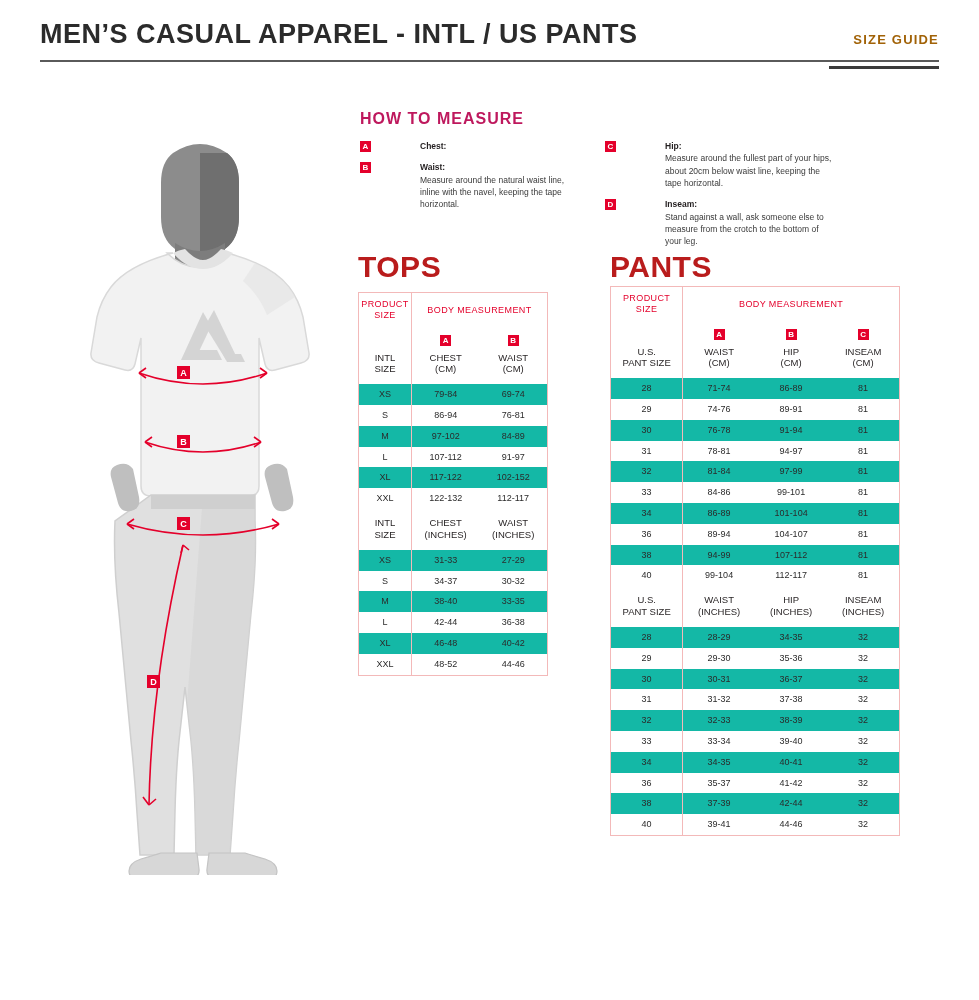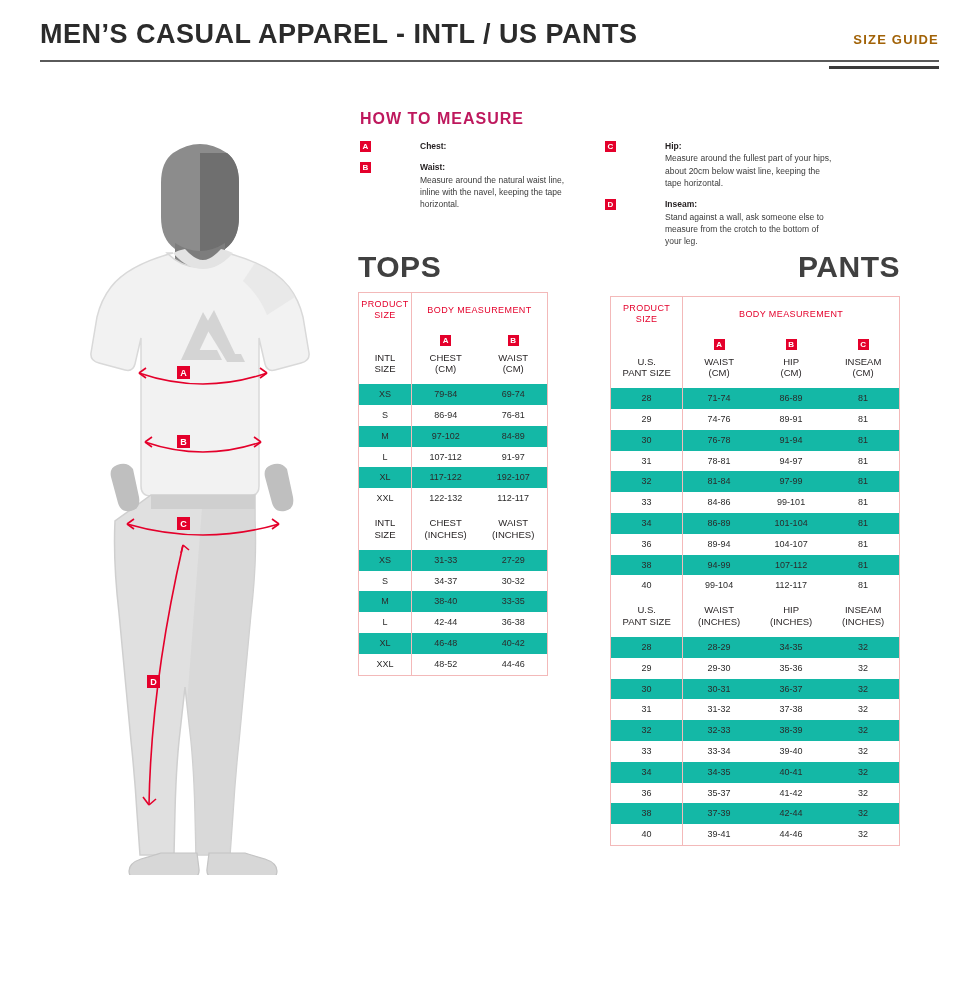--- a/index.html
+++ b/index.html
@@ -50,21 +50,21 @@
   .badge {
     flex: 0 0 auto; width: 11px; height: 11px; background: #e4002b; color: #fff;
     font-size: 8px; font-weight: bold; line-height: 11px; text-align: center;
     margin-right: 6px; margin-top: 1px;
   }
   .howto-text { font-size: 8.5px; line-height: 1.45; color: #3a3a3a; margin-left: 43px; }
   .howto-text b { font-size: 8.5px; color: #231f20; }
 
   
   .sec-title {
-    font-size: 30px; font-weight: bold; letter-spacing: 0.5px; color: #404040; margin: 0;
+    font-size: 30px; font-weight: bold; letter-spacing: 0.5px; color: #b91c1c; margin: 0;
   }
 
   
   .tbl-block { position: absolute; }
   #tops-block { left: 358px; top: 250px; width: 190px; }
   #pants-block { left: 610px; top: 250px; width: 290px; }
 
   table.size {
     border-collapse: collapse; width: 100%;
     border: 1px solid #f3b9b9;
@@ -88,21 +88,21 @@
 
   
   .sub-hdr td {
     font-size: 9.5px; font-weight: bold; color: #231f20; padding: 8px 2px 9px 2px; line-height: 1.25;
   }
 
   
   .sep { border-left: 1px solid #f3b9b9; }
 
   .tops-title-wrap { margin-bottom: 8px; }
-  .pants-title-wrap { margin-bottom: 12px; text-align: right; }
+  .pants-title-wrap { margin-bottom: 2px; }
 </style>
 </head>
 <body>
 
 <div class="page">
 
   <div class="header">
     <div class="header-row">
       <h1 class="main-title">MEN’S CASUAL APPAREL - INTL / US PANTS</h1>
       <div class="guide-wrap">
@@ -265,21 +265,21 @@
           <td>84-89</td>
         </tr>
         <tr>
           <td>L</td>
           <td class="sep">107-112</td>
           <td>91-97</td>
         </tr>
         <tr class="alt">
           <td>XL</td>
           <td class="sep">117-122</td>
-          <td>192-107</td>
+          <td>102-152</td>
         </tr>
         <tr>
           <td>XXL</td>
           <td class="sep">122-132</td>
           <td>112-117</td>
         </tr>
       </tbody>
 
       <tbody>
         <tr class="sub-hdr">

